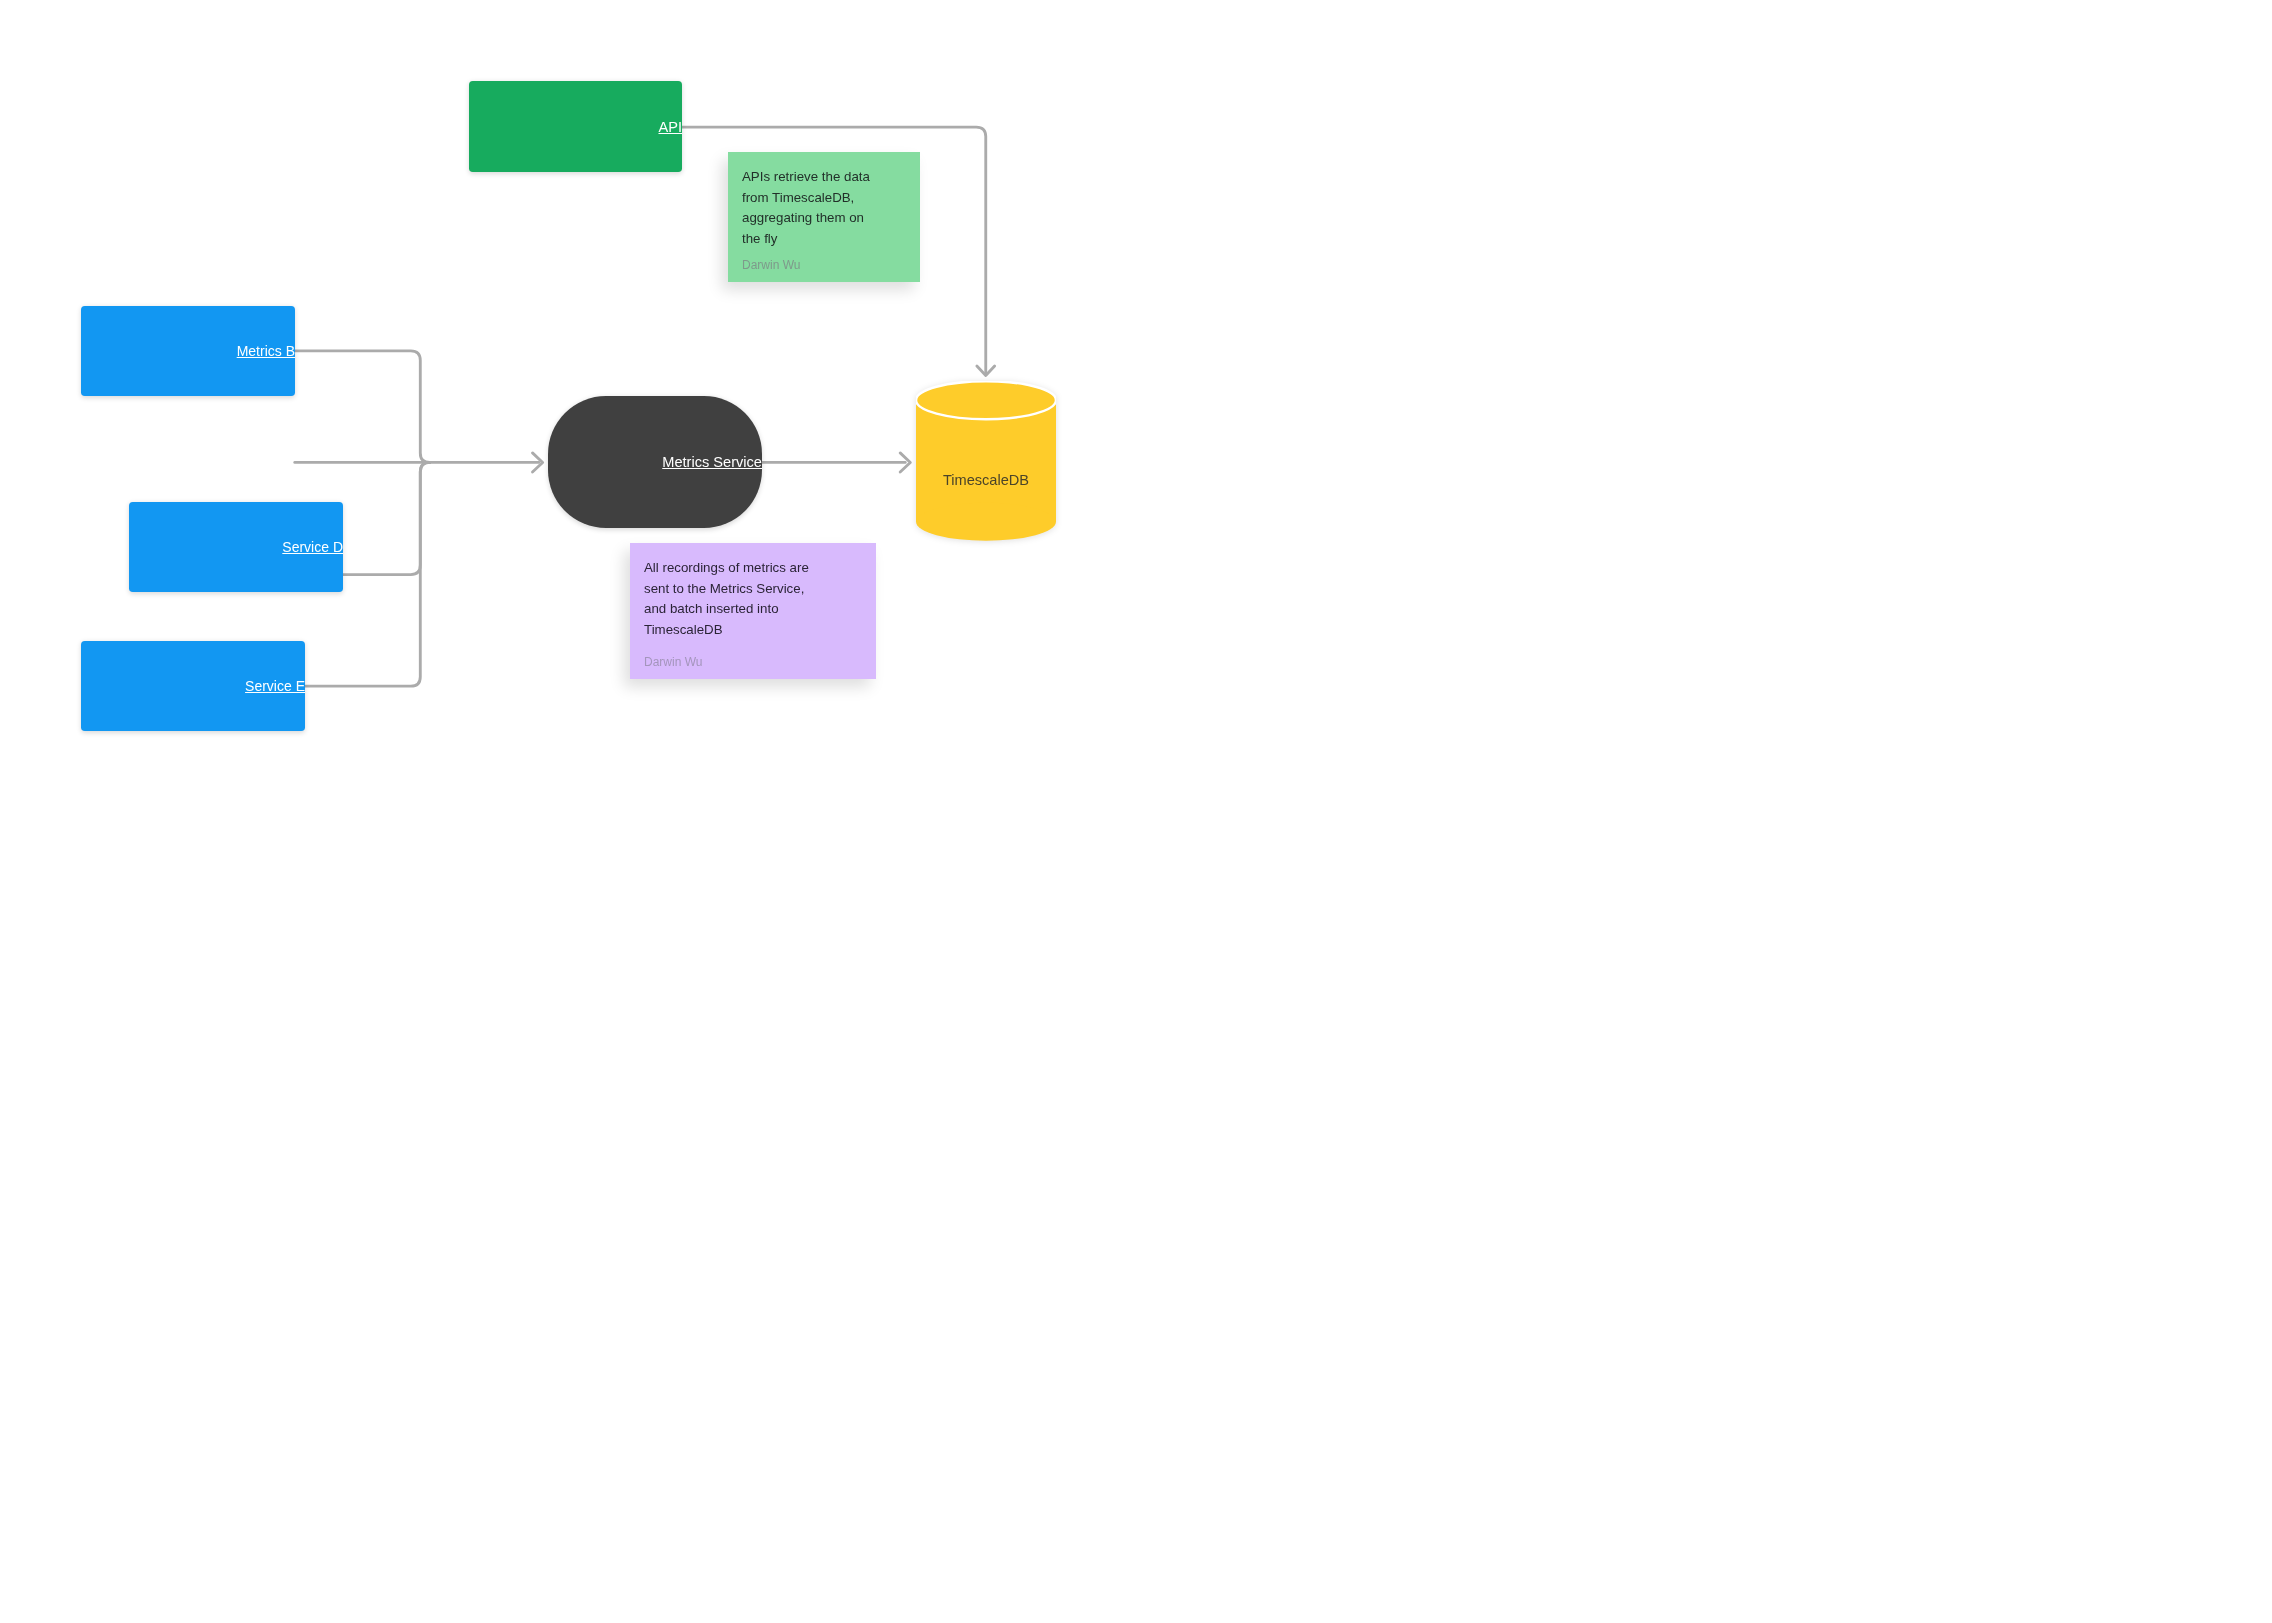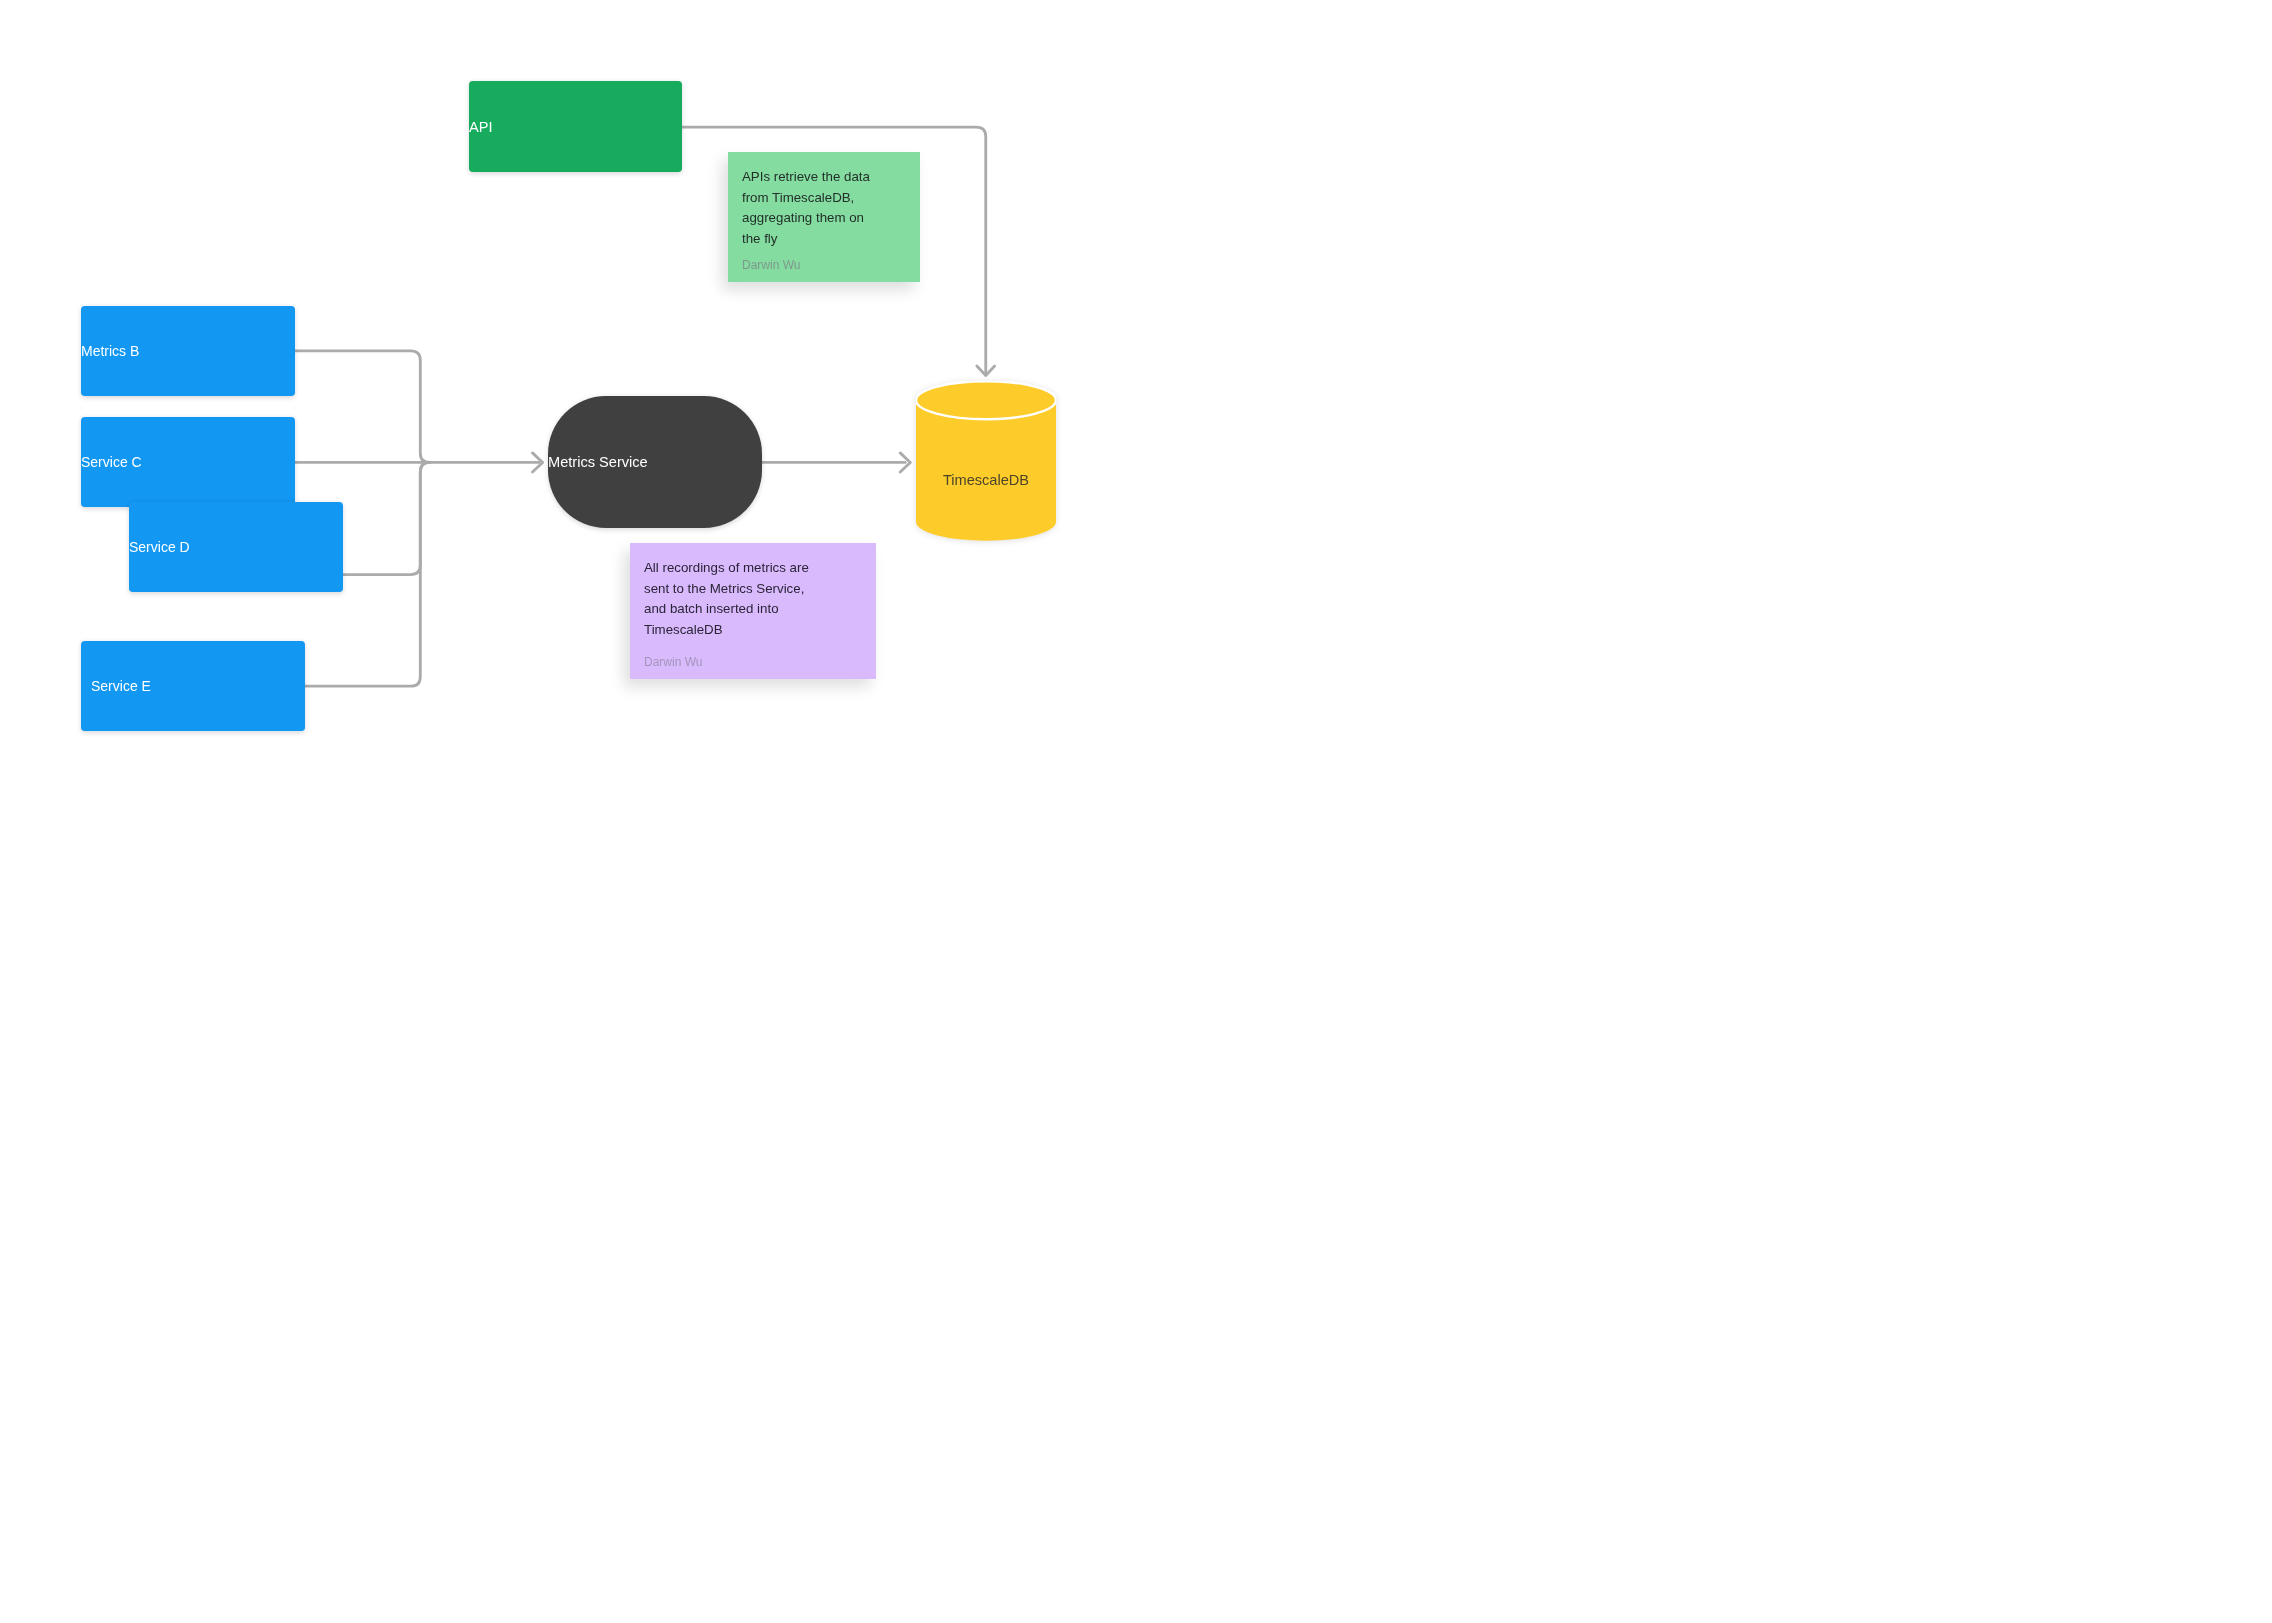--- a/index.html
+++ b/index.html
@@ -5,23 +5,24 @@
   html,body{margin:0;padding:0;background:#ffffff;}
   #stage{
     position:relative;
     width:1136px;height:812px;
     background:#ffffff;
     font-family:"Liberation Sans", sans-serif;
     overflow:hidden;
   }
   .node{
     position:absolute;
-    display:flex;align-items:center;justify-content:flex-start;
+    display:flex;align-items:center;justify-content:flex-end;
     color:#ffffff;
     box-shadow:0 1.9px 5px rgba(0,0,0,0.15);
+    text-decoration:underline;
   }
   .rect-node{border-radius:3.8px;}
   #node-api{left:469px;top:81px;width:213px;height:91px;background:#17AB5E;font-size:14.6px;}
   .service-node{left:81px;width:214px;height:90px;background:#1297F2;font-size:14px;}
   #node-service-b{top:306px;}
   #node-service-c{top:417px;}
   #node-service-d{top:502px;margin-left:48px;}
   #node-service-e{top:641px;padding-left:10px;}
   #node-metrics{
     left:548px;top:396px;width:214px;height:132px;
@@ -80,23 +81,20 @@
     </g>
   </svg>
 
   <div class="node rect-node" id="node-api">
     <span>API</span>
   </div>
 
   <div class="node rect-node service-node" id="node-service-b">
     <span>Metrics B</span>
   </div>
-  <div class="node rect-node service-node" id="node-service-c">
-    <span>Service C</span>
-  </div>
   <div class="node rect-node service-node" id="node-service-d">
     <span>Service D</span>
   </div>
   <div class="node rect-node service-node" id="node-service-e">
     <span>Service E</span>
   </div>
 
   <div class="node" id="node-metrics">
     <span>Metrics Service</span>
   </div>

